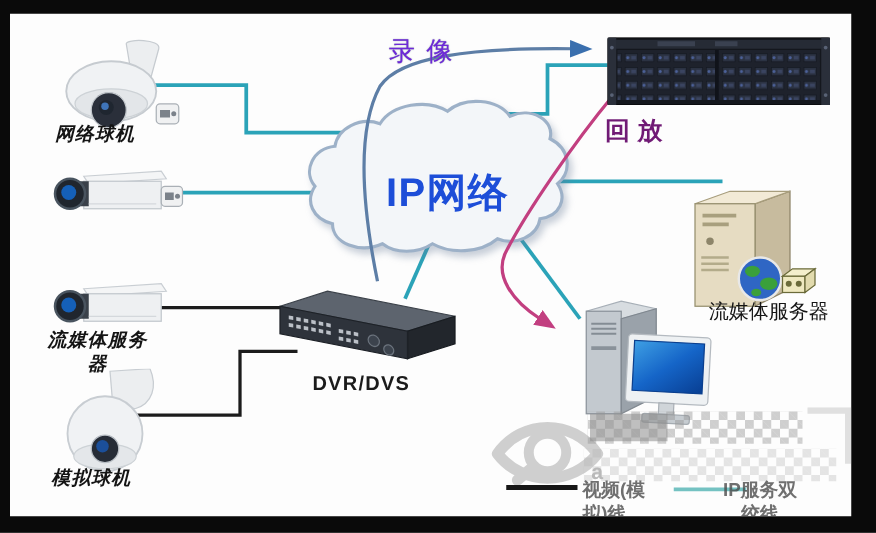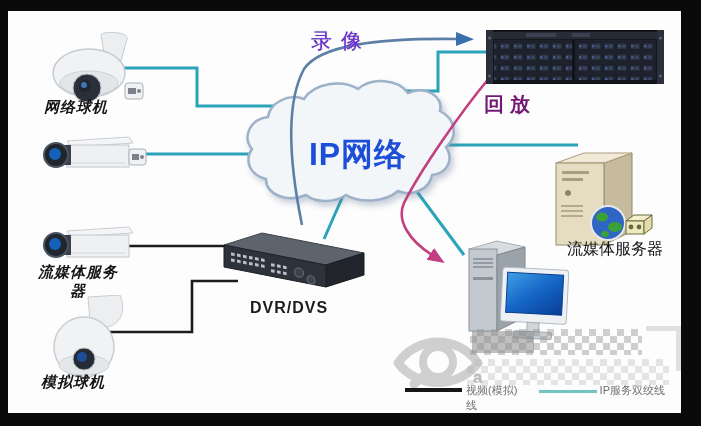--- a/index.html
+++ b/index.html
@@ -14,21 +14,21 @@
   #wires{position:absolute;left:0;top:0;z-index:1;}
   .icon{position:absolute;z-index:2;}
   .lbl{position:absolute;z-index:5;color:#141414;text-align:center;}
   .device-label{font-size:15px;font-weight:600;letter-spacing:1px;font-style:italic;}
   .dvr-label{font-size:16px;font-weight:700;letter-spacing:1px;color:#1b1b1b;}
   .cloud-label{font-size:32px;font-weight:700;color:#1d4ed8;letter-spacing:1px;}
   .recording-label{font-size:21px;font-weight:400;color:#6d28d9;letter-spacing:9px;
     text-shadow:0 0 1px #7d8896;}
   .playback-label{font-size:20px;font-weight:600;color:#701a75;letter-spacing:6px;}
   .stream-label{font-size:16px;font-weight:400;}
-  .legend-text{font-size:11px;font-weight:400;color:#4c4c4c;opacity:.8;letter-spacing:0;}
+  .legend-text{font-size:15px;font-weight:700;color:#4c4c4c;opacity:.8;letter-spacing:0;}
   .legend-line{position:absolute;z-index:5;}
   .mosaic{
     position:absolute;z-index:4;
     background-image:
       linear-gradient(45deg, rgba(150,150,150,.45) 25%, transparent 25%, transparent 75%, rgba(150,150,150,.45) 75%),
       linear-gradient(45deg, rgba(150,150,150,.45) 25%, transparent 25%, transparent 75%, rgba(150,150,150,.45) 75%);
     background-size:14px 14px;background-position:0 0,7px 7px;
   }
   .mosaic.light{
     background-image:
@@ -245,16 +245,16 @@
     </svg>
     <div class="mosaic" style="left:462px;top:318px;width:172px;height:26px"></div>
     <div class="mosaic-dark" style="left:464px;top:320px;width:62px;height:22px"></div>
     <div class="mosaic light" style="left:459px;top:348px;width:202px;height:26px"></div>
     <div class="bracket" style="left:638px;top:315px;width:30px;height:40px"></div>
     <div class="wm-letter" style="left:465px;top:357px">a</div>
 
     <div class="legend-line" style="left:397px;top:377px;width:57px;height:4px;background:#161616"></div>
     <div class="lbl legend-text" style="left:458px;top:372px;width:62px;text-align:left">视频(模拟)线</div>
     <div class="legend-line" style="left:531px;top:379px;width:58px;height:3px;background:#74c2c2"></div>
-    <div class="lbl legend-text" style="left:585px;top:372px;width:72px;text-align:right">IP服务双绞线</div>
+    <div class="lbl legend-text" style="left:564px;top:372px;width:72px;text-align:center">IP服务双绞线</div>
 
   </div>
 </div>
 
 </body></html>

